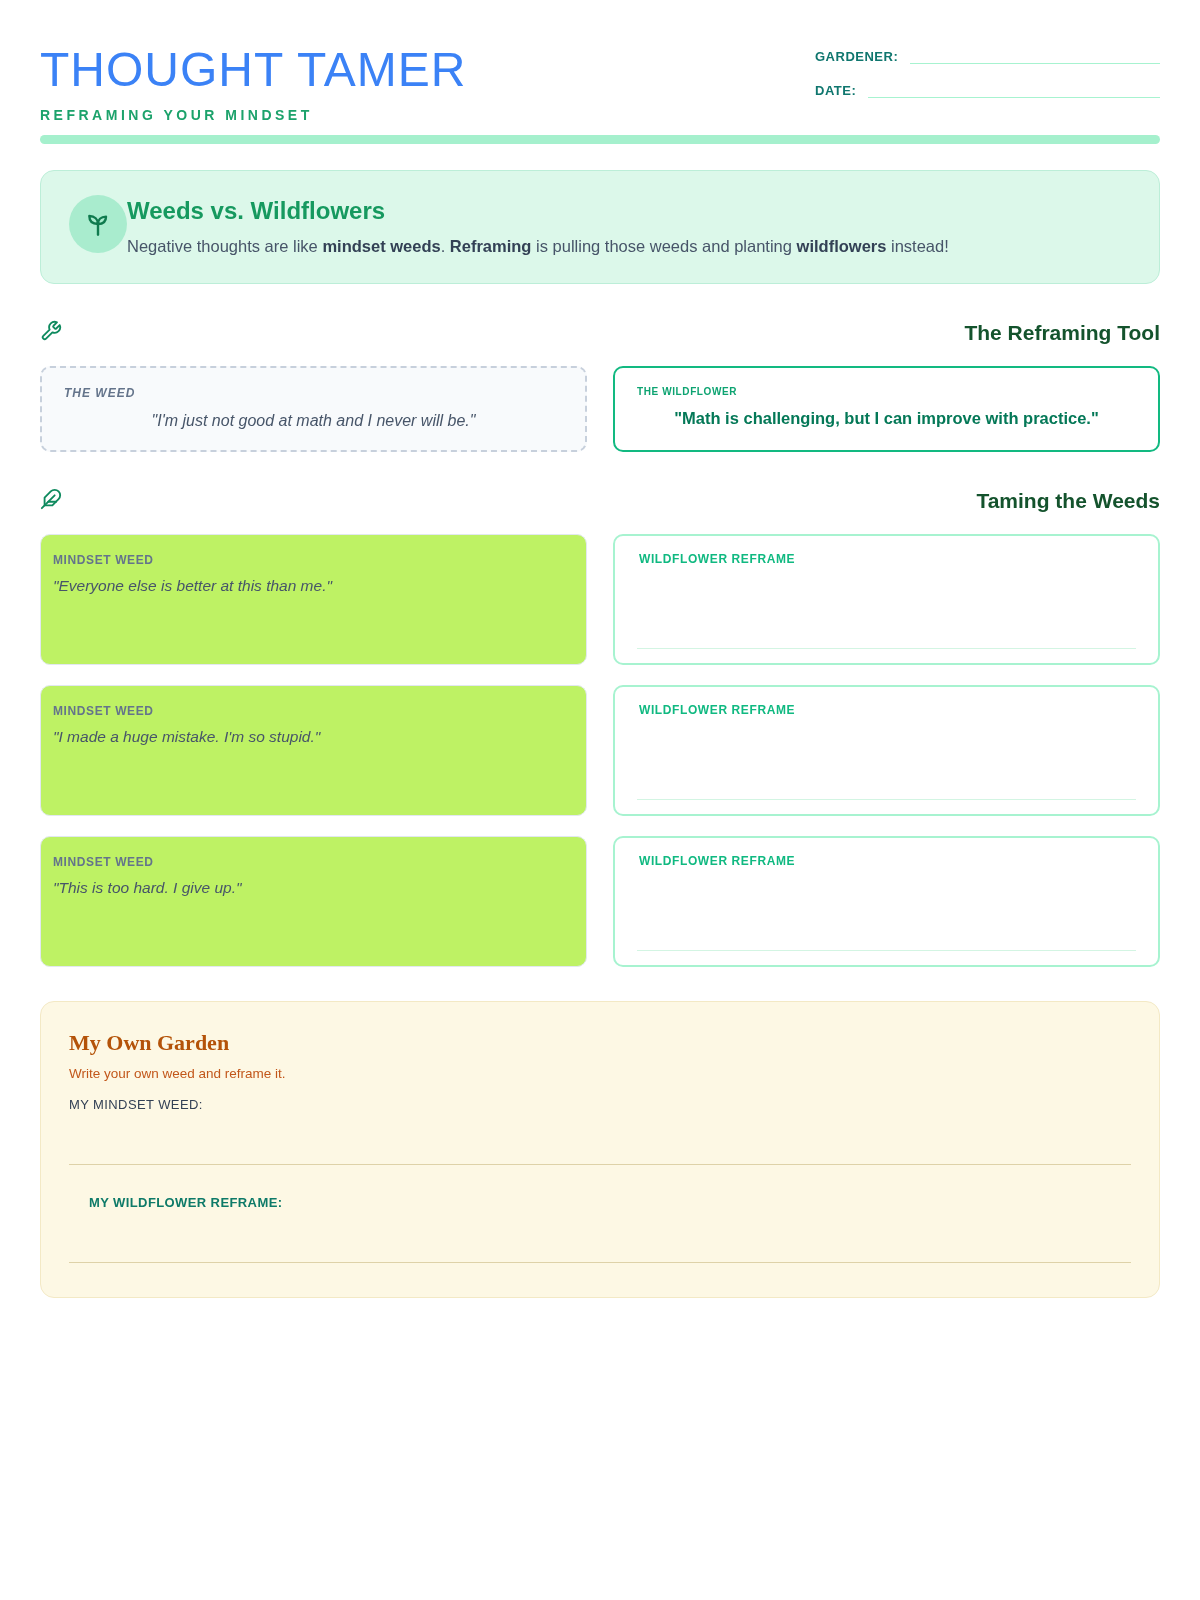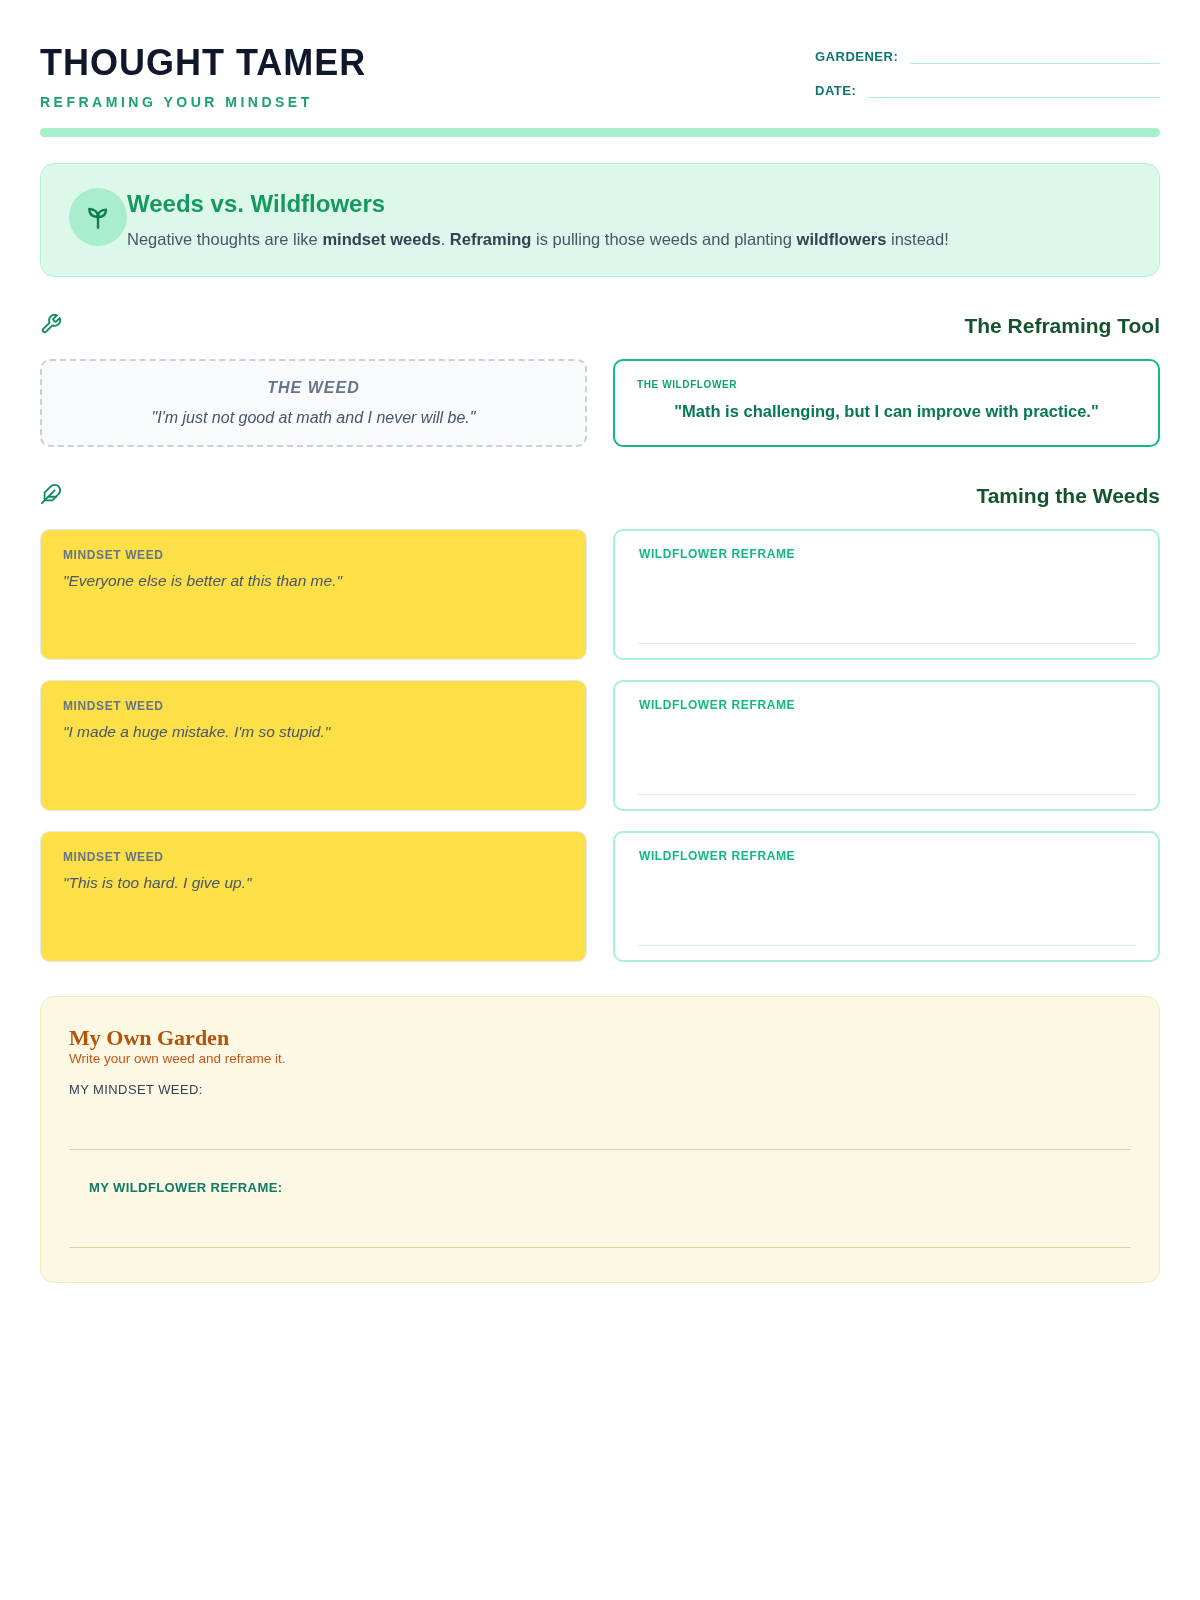--- a/index.html
+++ b/index.html
@@ -10,24 +10,24 @@
     background: #ffffff;
     font-family: "Liberation Sans", "DejaVu Sans", sans-serif;
     color: #334155;
   }
   .page { width: 1200px; padding: 42px 40px 0 40px; }
 
   
   .header { display: flex; justify-content: space-between; align-items: flex-start; }
   .page-title {
     margin: 0;
-    font-size: 36px;
-    font-weight: 700;
+    font-size: 48px;
+    font-weight: 400;
     letter-spacing: 1px;
-    color: #0f172a;
+    color: #3b82f6;
   }
   .page-subtitle {
     margin-top: 10px;
     font-size: 14px;
     font-weight: 700;
     letter-spacing: 3.5px;
     color: #1ca26b;
   }
   .header-fields { width: 345px; padding-top: 6px; }
   .field-row { display: flex; align-items: flex-end; gap: 12px; margin-bottom: 18px; }
@@ -94,22 +94,22 @@
 
   
   .weed-card {
     background: #f8fafc;
     border: 2px dashed #c7d0dc;
     border-radius: 10px;
     padding: 18px 22px;
     min-height: 86px;
   }
   .weed-card .lbl {
-    font-size: 16px; font-weight: 700; font-style: italic;
-    letter-spacing: 1px; color: #64748b; text-align: center;
+    font-size: 12px; font-weight: 700; font-style: italic;
+    letter-spacing: 1px; color: #64748b;
   }
   .weed-card .quote {
     margin-top: 12px;
     font-size: 16px; font-style: italic; color: #475569;
     text-align: center;
   }
   .wildflower-card {
     background: #ffffff;
     border: 2px solid #12b981;
     border-radius: 10px;
@@ -121,24 +121,24 @@
   }
   .wildflower-card .quote {
     margin-top: 12px;
     font-size: 16.5px; font-weight: 700; color: #047857;
     text-align: center;
   }
 
   
   .taming-row { margin-top: 20px; display: grid; grid-template-columns: 1fr 1fr; gap: 26px; }
   .mindset-weed-card {
-    background: #fde047;
+    background: #bef264;
     border: 1px solid #e2e8f0;
     border-radius: 10px;
-    padding: 18px 22px;
+    padding: 18px 12px;
     height: 131px;
   }
   .mindset-weed-card .lbl {
     font-size: 12px; font-weight: 700; letter-spacing: 0.6px; color: #64748b;
   }
   .mindset-weed-card .quote {
     margin-top: 10px;
     font-size: 15.5px; font-style: italic; color: #475569;
   }
   .reframe-card {
@@ -160,21 +160,21 @@
 
   
   .garden-card {
     margin-top: 34px;
     background: #fdf8e4;
     border: 1px solid #f3e9c5;
     border-radius: 14px;
     padding: 28px 28px 34px 28px;
   }
   .garden-heading { margin: 0; font-size: 22px; font-weight: 800; color: #b45309; font-family: Liberation Serif, serif; }
-  .garden-subtext { font-size: 13.5px; color: #c2571a; }
+  .garden-subtext { margin-top: 10px; font-size: 13.5px; color: #c2571a; }
   .garden-label-weed {
     margin-top: 16px; font-size: 13px; font-weight: 400; letter-spacing: 0.4px; color: #334155;
   }
   .garden-label-reframe {
     margin-top: 30px; font-size: 13px; font-weight: 700; letter-spacing: 0.4px; color: #0e7a68; padding-left: 20px;
   }
   .garden-line { margin-top: 52px; border-bottom: 1px solid #ded2a8; }
 </style>
 </head>
 <body>

